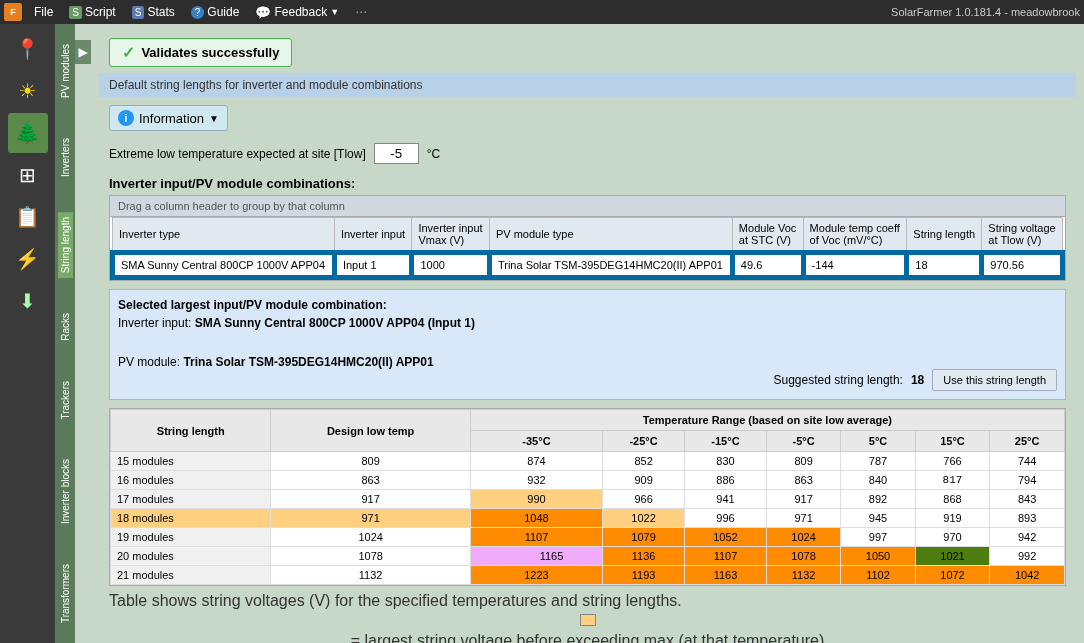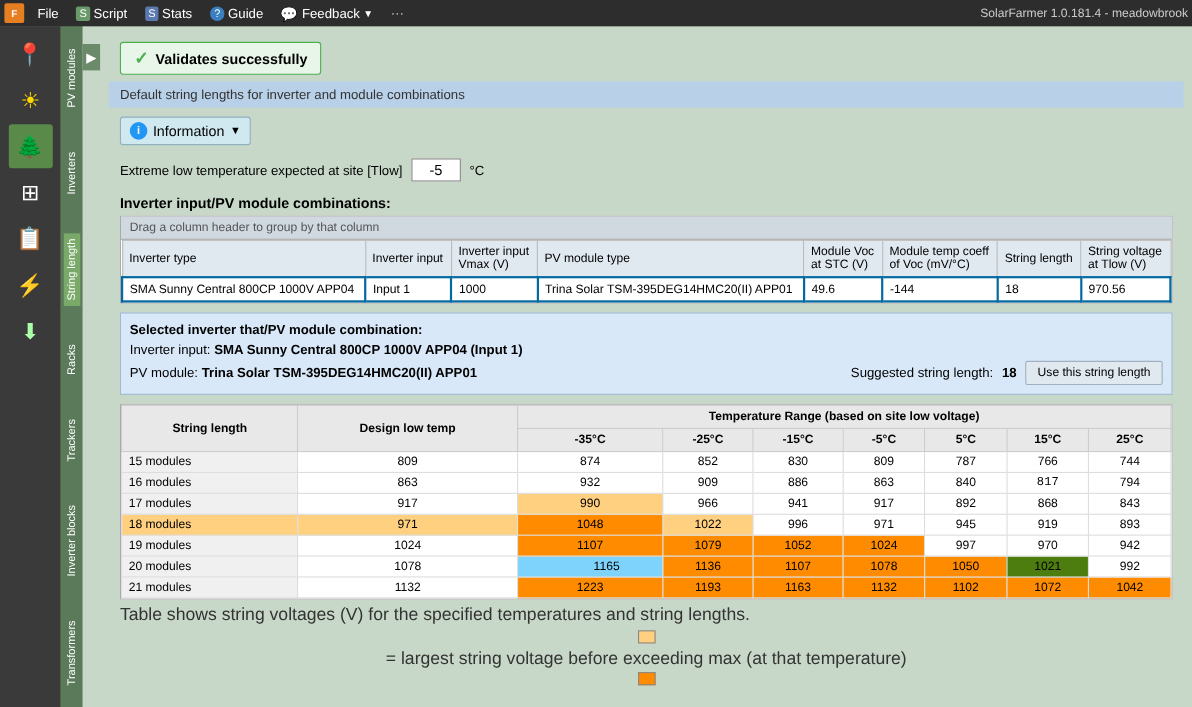--- a/index.html
+++ b/index.html
@@ -57,27 +57,27 @@
     
     .section-header { font-weight: bold; padding: 4px 10px; font-size: 13px; }
 
     
     .table-container { margin: 0 10px; background: white; border: 1px solid #aaa; }
     .drag-header { background: #d0d8e0; padding: 4px 8px; font-size: 11px; color: #555; border-bottom: 1px solid #aaa; }
 
     
     .data-table { width: 100%; border-collapse: collapse; font-size: 11px; }
     .data-table th { background: #e0e8f0; padding: 4px 6px; border: 1px solid #bbb; text-align: left; font-weight: normal; }
-    .data-table td { padding: 4px 6px; border: 2px solid #0369a1; background: white; }
+    .data-table td { padding: 4px 6px; border: 5px solid #0369a1; background: white; }
 
     
     .selected-combo { background: #d8e8f8; margin: 8px 10px; padding: 8px; border: 1px solid #a0b8d0; }
     .selected-combo .combo-row { display: flex; align-items: center; gap: 15px; flex-wrap: wrap; }
     .combo-bold { font-weight: bold; }
-    .suggested { display: flex; align-items: center; gap: 8px; margin-left: auto; }
+    .suggested { display: flex; align-items: center; gap: 8px; margin-left: auto; margin-top: 36px; }
     .use-string-btn { background: #e0e8f0; border: 1px solid #a0b0c0; padding: 4px 10px; cursor: pointer; font-size: 11px; border-radius: 2px; }
 
     
     .voltage-table-container { margin: 0 10px; background: white; border: 1px solid #aaa; }
     .voltage-table { width: 100%; border-collapse: collapse; font-size: 11px; }
     .voltage-table th { background: #e8e8e8; padding: 4px 6px; border: 1px solid #ccc; text-align: center; }
     .voltage-table td { padding: 3px 6px; border: 1px solid #ddd; text-align: center; }
     .voltage-table td.row-label { text-align: left; background: #f0f0f0; }
     .voltage-table td.design-temp { background: white; }
 
@@ -201,21 +201,21 @@
     <td>-144</td>
     <td>18</td>
     <td>970.56</td>
   </tr>
           </tbody>
       </table>
     </div>
 
     
     <div class="selected-combo">
-      <div style="font-weight:bold;margin-bottom:4px;">Selected inverter that/PV module combination:</div>
+      <div style="font-weight:bold;margin-bottom:4px;">Selected largest input/PV module combination:</div>
       <div class="combo-row">
         <div>
           <span>Inverter input:</span>
           <span class="combo-bold">SMA Sunny Central 800CP 1000V APP04 (Input 1)</span>
         </div>
       </div>
       <div class="combo-row" style="margin-top:3px;">
         <div>
           <span>PV module:</span>
           <span class="combo-bold">Trina Solar TSM-395DEG14HMC20(II) APP01</span>
@@ -228,21 +228,21 @@
       </div>
     </div>
 
     
     <div class="voltage-table-container">
       <table class="voltage-table">
         <thead>
           <tr>
             <th rowspan="2">String length</th>
             <th rowspan="2">Design low temp</th>
-            <th colspan="7" class="colspan-header">Temperature Range (based on site low voltage)</th>
+            <th colspan="7" class="colspan-header">Temperature Range (based on site low average)</th>
           </tr>
           <tr id="voltage-temp-headers">
           <th>-35°C</th>
               <th>-25°C</th>
               <th>-15°C</th>
               <th>-5°C</th>
               <th>5°C</th>
               <th>15°C</th>
               <th>25°C</th>
             </tr>
@@ -299,21 +299,21 @@
               <td style="background: rgb(255, 140, 0);">1079</td>
               <td style="background: rgb(255, 140, 0);">1052</td>
               <td style="background: rgb(255, 140, 0);">1024</td>
               <td style="background: white;">997</td>
               <td style="background: white;">970</td>
               <td style="background: white;">942</td>
             </tr>
             <tr>
               <td class="row-label">20 modules</td>
               <td class="design-temp">1078</td>
-              <td style="background: #7dd3fc; padding-left: 36px;">1165</td>
+              <td style="background: #f0abfc; padding-left: 36px;">1165</td>
               <td style="background: rgb(255, 140, 0);">1136</td>
               <td style="background: rgb(255, 140, 0);">1107</td>
               <td style="background: rgb(255, 140, 0);">1078</td>
               <td style="background: rgb(255, 140, 0);">1050</td>
               <td style="background: #4d7c0f;">1021</td>
               <td style="background: white;">992</td>
             </tr>
             <tr>
               <td class="row-label">21 modules</td>
               <td class="design-temp">1132</td>

